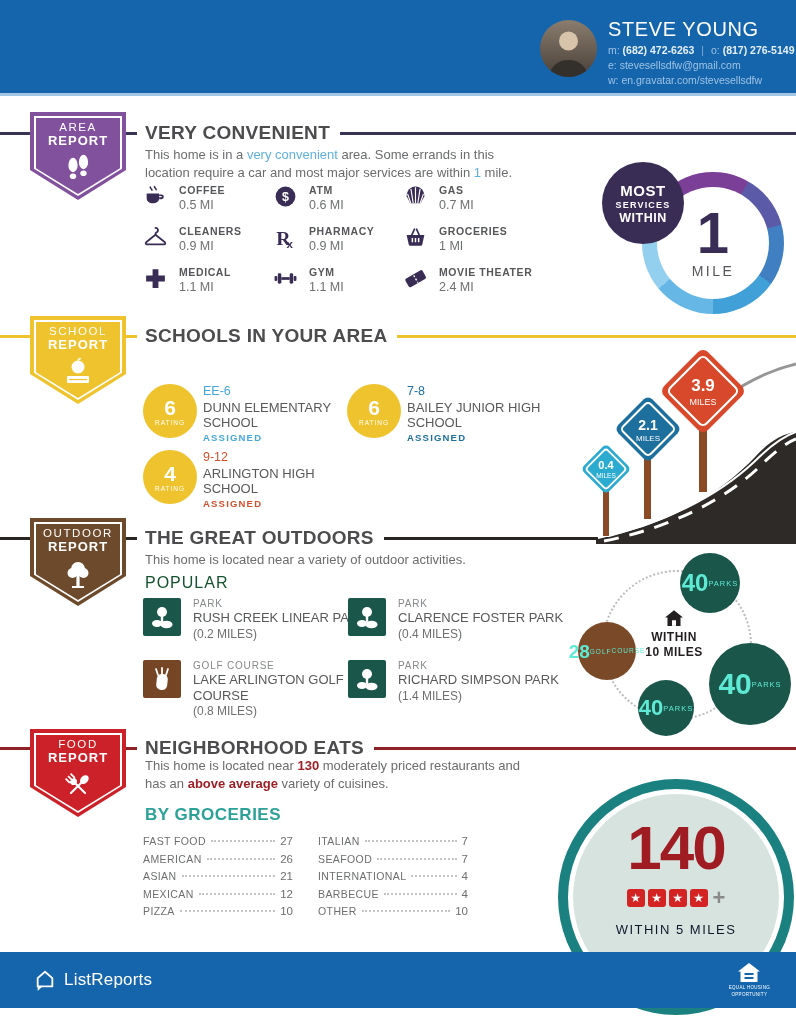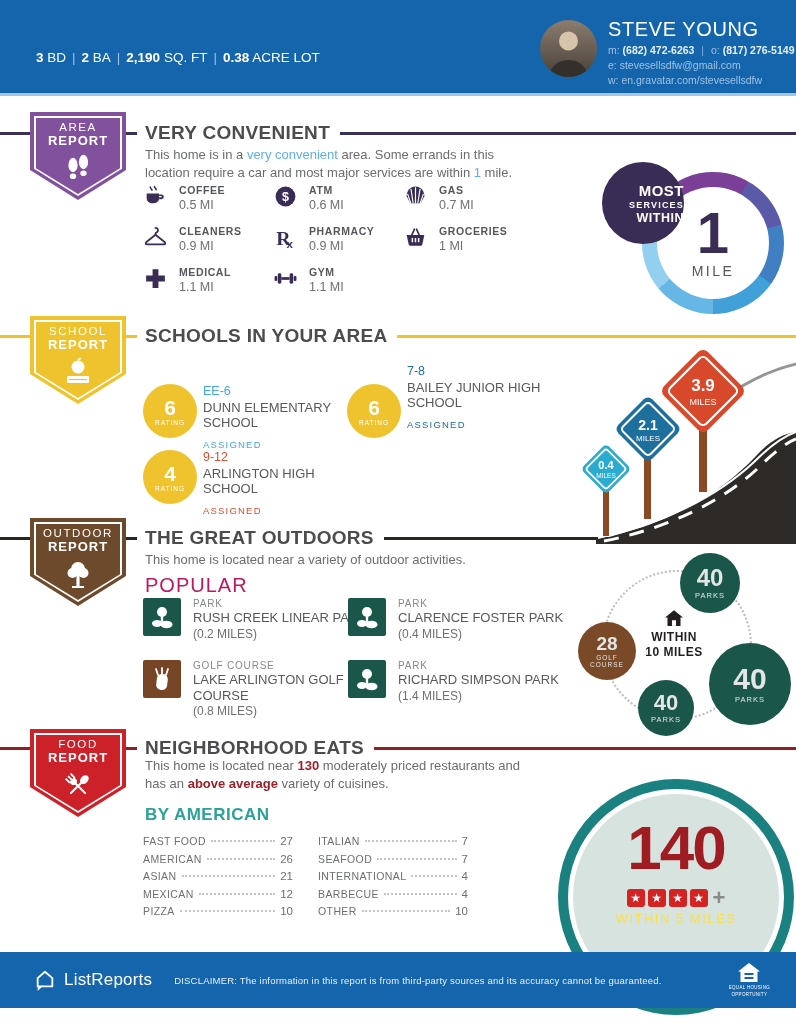--- a/index.html
+++ b/index.html
@@ -47,44 +47,44 @@
   .am-dist{font-size:12.5px;color:#6e6f71;margin-top:2px}
 
   .ring{position:absolute;left:642px;top:172px;width:142px;height:142px;border-radius:50%;z-index:2;
     background:conic-gradient(from -25deg,#7b3f98 0 55deg,#5b5aa8 55deg 100deg,#3f7fc2 100deg 150deg,
       #41a0d7 150deg 205deg,#66b7e5 205deg 255deg,#93cfee 255deg 300deg,#abdaf2 300deg 335deg,#7b3f98 335deg 360deg)}
   .ring::after{content:"";position:absolute;inset:15px;background:#fff;border-radius:50%}
   .ring-center{position:absolute;inset:0;z-index:2;display:flex;flex-direction:column;align-items:center;justify-content:center}
   .ring-val{font-size:58px;font-weight:bold;color:#3a2d55;line-height:.9}
   .ring-unit{font-size:14px;color:#55565a;letter-spacing:2.5px;margin-top:3px}
   .most{position:absolute;left:602px;top:162px;width:82px;height:82px;border-radius:50%;background:#3a2d55;color:#fff;
-        display:flex;flex-direction:column;align-items:flex-end;justify-content:center;z-index:3;text-align:center}
+        display:flex;flex-direction:column;align-items:center;justify-content:center;z-index:3;text-align:center}
   .most .m1{font-size:15px;font-weight:bold;letter-spacing:.5px}
   .most .m2{font-size:9px;font-weight:bold;letter-spacing:1.2px;margin:1px 0}
   .most .m3{font-size:12.5px;font-weight:bold;letter-spacing:.5px}
 
   
   .rating{position:absolute;width:46px;height:46px;border-radius:50%;background:#eec32d;border:4px dotted #eec32d;
           color:#fff;display:flex;flex-direction:column;align-items:center;justify-content:center;text-align:center}
   .rating .rv{font-size:21px;font-weight:bold;line-height:1}
   .rating .rl{font-size:6.5px;letter-spacing:1px;margin-top:1px}
   .school-txt{position:absolute;width:170px}
   .grade{font-size:12.5px;margin-bottom:2px}
   .sname{font-size:13px;color:#58595b;line-height:1.18;width:150px}
-  .sstatus{font-size:9.5px;letter-spacing:1.2px;margin-top:8px;font-weight:normal}
+  .sstatus{font-size:9.5px;letter-spacing:1.2px;margin-top:1px;font-weight:bold}
 
   
-  .popular{position:absolute;font-size:20px;color:#be185d;letter-spacing:1px}
+  .popular{position:absolute;font-size:16px;color:#14532d;letter-spacing:1px}
   .place{position:absolute;display:flex;gap:12px;align-items:flex-start}
   .place-icon{width:38px;height:38px;border-radius:2px;display:flex;align-items:center;justify-content:center;flex:none}
   .place-type{font-size:10px;color:#86898c;letter-spacing:.8px}
   .place-name{font-size:13px;color:#58595b;line-height:1.2;width:175px;margin-top:1px}
   .place-dist{font-size:12px;color:#6e6f71;margin-top:1px}
   .dotcircle{position:absolute;left:602px;top:570px;width:146px;height:146px;border:2px dotted #bdbdbd;border-radius:50%}
-  .bubble{position:absolute;border-radius:50%;color:#e5e5e5;display:flex;flex-direction:column;align-items:center;
+  .bubble{position:absolute;border-radius:50%;color:#5eead4;display:flex;flex-direction:row;align-items:center;
           justify-content:center;text-align:right;line-height:1}
   .bubble .bv{font-weight:bold}
   .bubble .bl{font-size:7.5px;letter-spacing:1px;margin-top:2px}
   .cluster-center{position:absolute;left:630px;top:610px;width:88px;text-align:center}
   .cluster-center .cw{font-size:12px;font-weight:bold;color:#231f20;letter-spacing:.5px;line-height:1.25}
 
   
   .bycat{position:absolute;font-size:17px;font-weight:bold;color:#2ba197;letter-spacing:.5px}
   .cat-col{position:absolute;display:flex;flex-direction:column;gap:5.5px;width:150px}
   .cat-row{display:flex;align-items:baseline}
@@ -94,39 +94,36 @@
   .food-circle{position:absolute;left:558px;top:779px;width:236px;height:236px;border-radius:50%;background:#1a8180;z-index:2}
   .food-circle::before{content:"";position:absolute;inset:10px;background:#fff;border-radius:50%}
   .food-circle::after{content:"";position:absolute;inset:15px;background:#d7e3df;border-radius:50%}
   .fc-content{position:absolute;inset:0;z-index:2;display:flex;flex-direction:column;align-items:center;padding-top:38px}
   .fc-val{font-size:62px;font-weight:bold;color:#a01c23;letter-spacing:-2px;line-height:1}
   .stars-row{display:flex;align-items:center;gap:3px;margin-top:6px}
   .star-tile{width:18px;height:18px;background:#d32323;border-radius:3px;color:#fff;font-size:12px;
              display:flex;align-items:center;justify-content:center}
   .star-tile::before{content:"★"}
   .star-plus{font-size:22px;color:#8a8a8a;margin-left:2px;font-weight:bold}
-  .fc-cap{font-size:13px;color:#fde047;letter-spacing:1.5px;margin-top:0}
+  .fc-cap{font-size:13px;color:#0f172a;letter-spacing:1.5px;margin-top:11px}
 
   
   .footer{position:absolute;left:0;top:952px;width:796px;height:56px;background:#1565ac;z-index:10;display:flex;align-items:center}
   .brand{display:flex;align-items:center;gap:8px;margin-left:34px;color:#fff}
   .brand-name{font-size:17px;letter-spacing:.2px}
   .disclaimer{font-size:9.5px;color:#e8f1f9;margin-left:22px;letter-spacing:.2px}
   .eho{margin-left:auto;margin-right:26px;display:flex;flex-direction:column;align-items:center;color:#fff}
   .eho-text{font-size:4.5px;letter-spacing:.3px;text-align:center;line-height:1.3;margin-top:1px}
 </style>
 </head>
 <body>
 
 <div class="page">
 
   <div class="hdr">
-    <div class="hdr-stats">
-      <b>3</b><span> BD</span><span class="sep">|</span><b>2</b><span> BA</span><span class="sep">|</span><b>2,190</b><span> SQ. FT</span><span class="sep">|</span><b>0.38</b><span> ACRE LOT</span>
-    </div>
     <div class="avatar">
       <svg width="57" height="57" viewBox="0 0 57 57">
         <circle cx="28.5" cy="21" r="9.5" fill="#d8c3ab"></circle>
         <path d="M9 57c2-13 11-17 19.5-17S46 44 48 57z" fill="#33302c"></path>
       </svg>
     </div>
     <div class="agent">
       <div class="agent-name">STEVE YOUNG</div>
       <div class="agent-line">
         <span>m:</span>
@@ -249,20 +246,32 @@
         <rect x="4.6" y="7" width="3.4" height="10" rx="1.4"></rect>
       <rect x="16" y="7" width="3.4" height="10" rx="1.4"></rect>
         <rect x="19.9" y="9.5" width="2.6" height="5" rx="1"></rect>
       <rect x="8" y="10.7" width="8" height="2.6"></rect>
     </svg>
     <div>
         <div class="am-label">GYM</div>
         <div class="am-dist">1.1 MI</div>
       </div>
   </div>
+  <div class="amenity" style="left:403px;top:266px">
+    <svg width="25" height="25" viewBox="0 0 24 24" fill="#3a2d55">
+      <g transform="rotate(-30 12 12)">
+        <rect x="2.5" y="7.5" width="19" height="9.5" rx="1.8"></rect>
+        <path d="M12 8.5v8" stroke="#fff" stroke-width="1.3" stroke-dasharray="2 1.6" fill="none"></path>
+      </g>
+    </svg>
+    <div>
+        <div class="am-label">MOVIE THEATER</div>
+        <div class="am-dist">2.4 MI</div>
+      </div>
+  </div>
 
   <div class="ring">
     <div class="ring-center">
       <div class="ring-val">1</div>
       <div class="ring-unit">MILE</div>
     </div>
   </div>
   <div class="most">
     <div class="m1">MOST</div>
     <div class="m2">SERVICES</div>
@@ -298,21 +307,21 @@
   </div>
   <div class="school-txt" style="left:203px;top:384px">
     <div class="grade" style="color:#45a7d9">EE-6</div>
     <div class="sname">DUNN ELEMENTARY SCHOOL</div>
     <div class="sstatus" style="color:#45a7d9">ASSIGNED</div>
   </div>
   <div class="rating" style="left:347px;top:384px">
     <div class="rv">6</div>
     <div class="rl">RATING</div>
   </div>
-  <div class="school-txt" style="left:407px;top:364px">
+  <div class="school-txt" style="left:407px;top:384px">
     <div class="grade" style="color:#1d6f9e">7-8</div>
     <div class="sname">BAILEY JUNIOR HIGH SCHOOL</div>
     <div class="sstatus" style="color:#1d6f9e">ASSIGNED</div>
   </div>
   <div class="rating" style="left:143px;top:450px">
     <div class="rv">4</div>
     <div class="rl">RATING</div>
   </div>
   <div class="school-txt" style="left:203px;top:450px">
     <div class="grade" style="color:#d1502e">9-12</div>
@@ -489,21 +498,21 @@
           <path d="M11.5 1v6M15 1v6.5M18.5 1v6" stroke="#fff" stroke-width="1.8" fill="none"></path>
           <path d="M11.5 6h7v2.5a3.5 3.5 0 0 1-7 0z"></path>
           <rect x="14" y="10" width="2" height="16" rx="1"></rect>
         </g>
       </svg>
     </div>
   </div>
   <div class="para" style="left:145px;top:757px;width:385px">
     <span>This home is located near </span><span class="hl-red">130</span><span> moderately priced restaurants and has an </span><span class="hl-red">above average</span><span> variety of cuisines.</span>
   </div>
-  <div class="bycat" style="left:145px;top:805px">BY AMERICAN</div>
+  <div class="bycat" style="left:145px;top:805px">BY GROCERIES</div>
 
   <div class="cat-col" style="left:143px;top:835px">
     <div class="cat-row">
         <span class="cat-lab">FAST FOOD</span>
         <span class="cat-dots"></span>
         <span class="cat-val">27</span>
       </div>
     <div class="cat-row">
         <span class="cat-lab">AMERICAN</span>
         <span class="cat-dots"></span>
@@ -568,21 +577,20 @@
   </div>
 
   <div class="footer">
     <div class="brand">
       <svg width="22" height="24" viewBox="0 0 24 26">
         <path d="M4 11 12 4l8 7v9H4z" fill="none" stroke="#fff" stroke-width="2" stroke-linejoin="round"></path>
         <path d="M4 20v5l5-5z" fill="#fff"></path>
       </svg>
       <span class="brand-name">ListReports</span>
     </div>
-    <div class="disclaimer">DISCLAIMER: The information in this report is from third-party sources and its accuracy cannot be guaranteed.</div>
     <div class="eho">
       <svg width="24" height="22" viewBox="0 0 24 22">
         <path d="M12 1 23 9.5h-2.5V20h-17V9.5H1z" fill="#fff"></path>
         <rect x="7.5" y="11" width="9" height="2" fill="#1565ac"></rect>
         <rect x="7.5" y="15" width="9" height="2" fill="#1565ac"></rect>
       </svg>
       <div class="eho-text">EQUAL HOUSING</div>
       <div class="eho-text">OPPORTUNITY</div>
     </div>
   </div>

